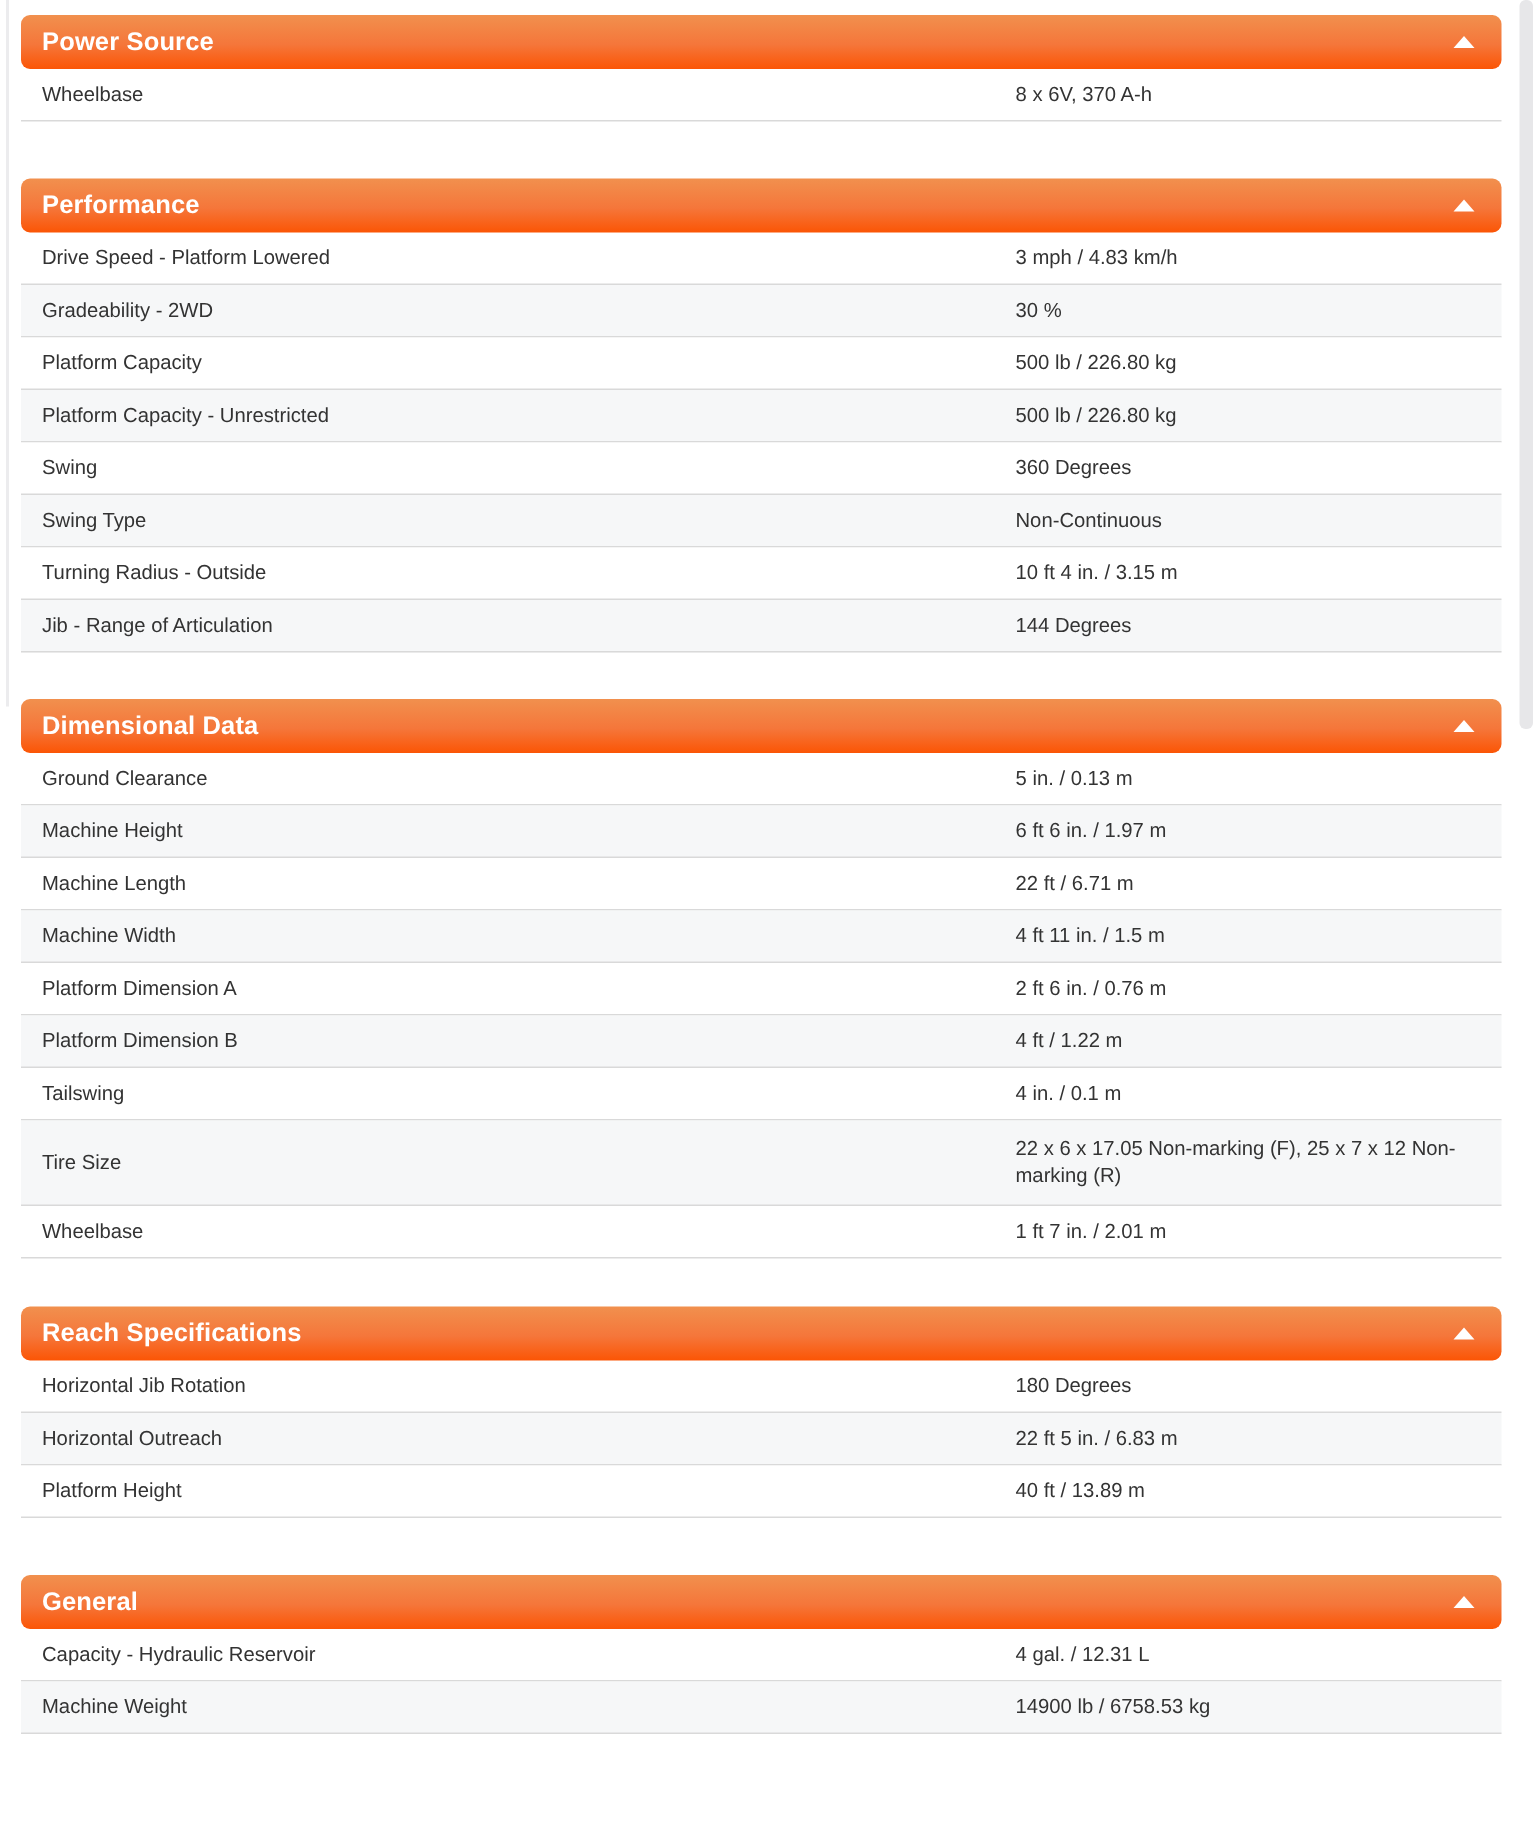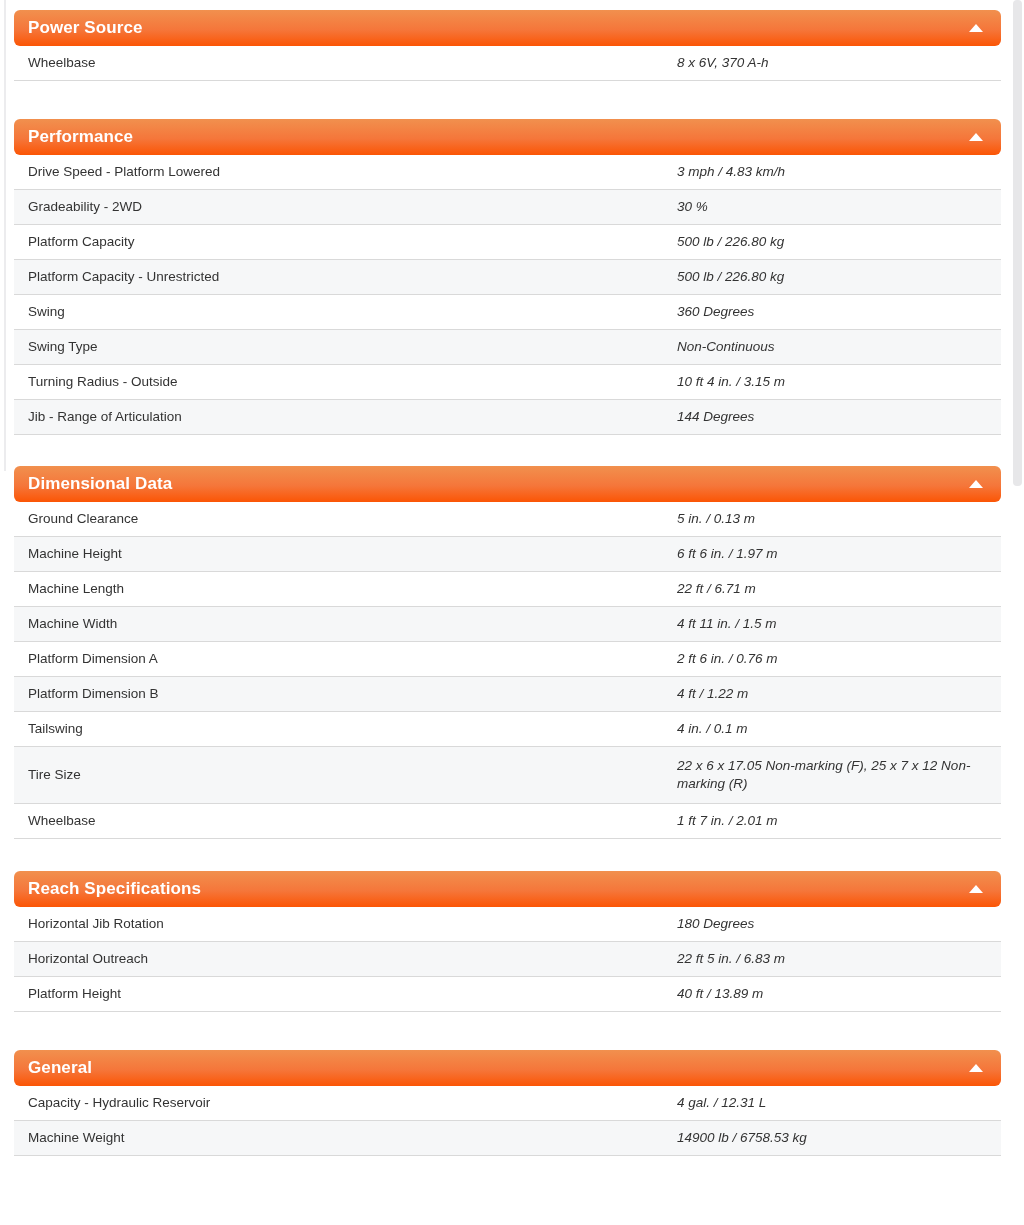--- a/index.html
+++ b/index.html
@@ -59,21 +59,21 @@
     border-bottom: 1px solid #d9d9d9;
     padding-left: 14px;
     font-size: 13.5px;
     color: #333333;
     line-height: 1.35;
     background: #ffffff;
   }
   .row.alt { background: #f6f7f8; }
   .row.tall { min-height: 57px; }
   .lbl { flex: 0 0 649px; }
-  .val { flex: 1 1 auto; padding-right: 12px; font-style: italic; }
+  .val { flex: 1 1 auto; padding-right: 12px; }
   
   .pane-left-edge {
     position: absolute;
     left: 4px; top: 0;
     width: 2px; height: 471px;
     background: #ececee;
   }
   .scrollbar-thumb {
     position: absolute;
     left: 1013px; top: 0;

